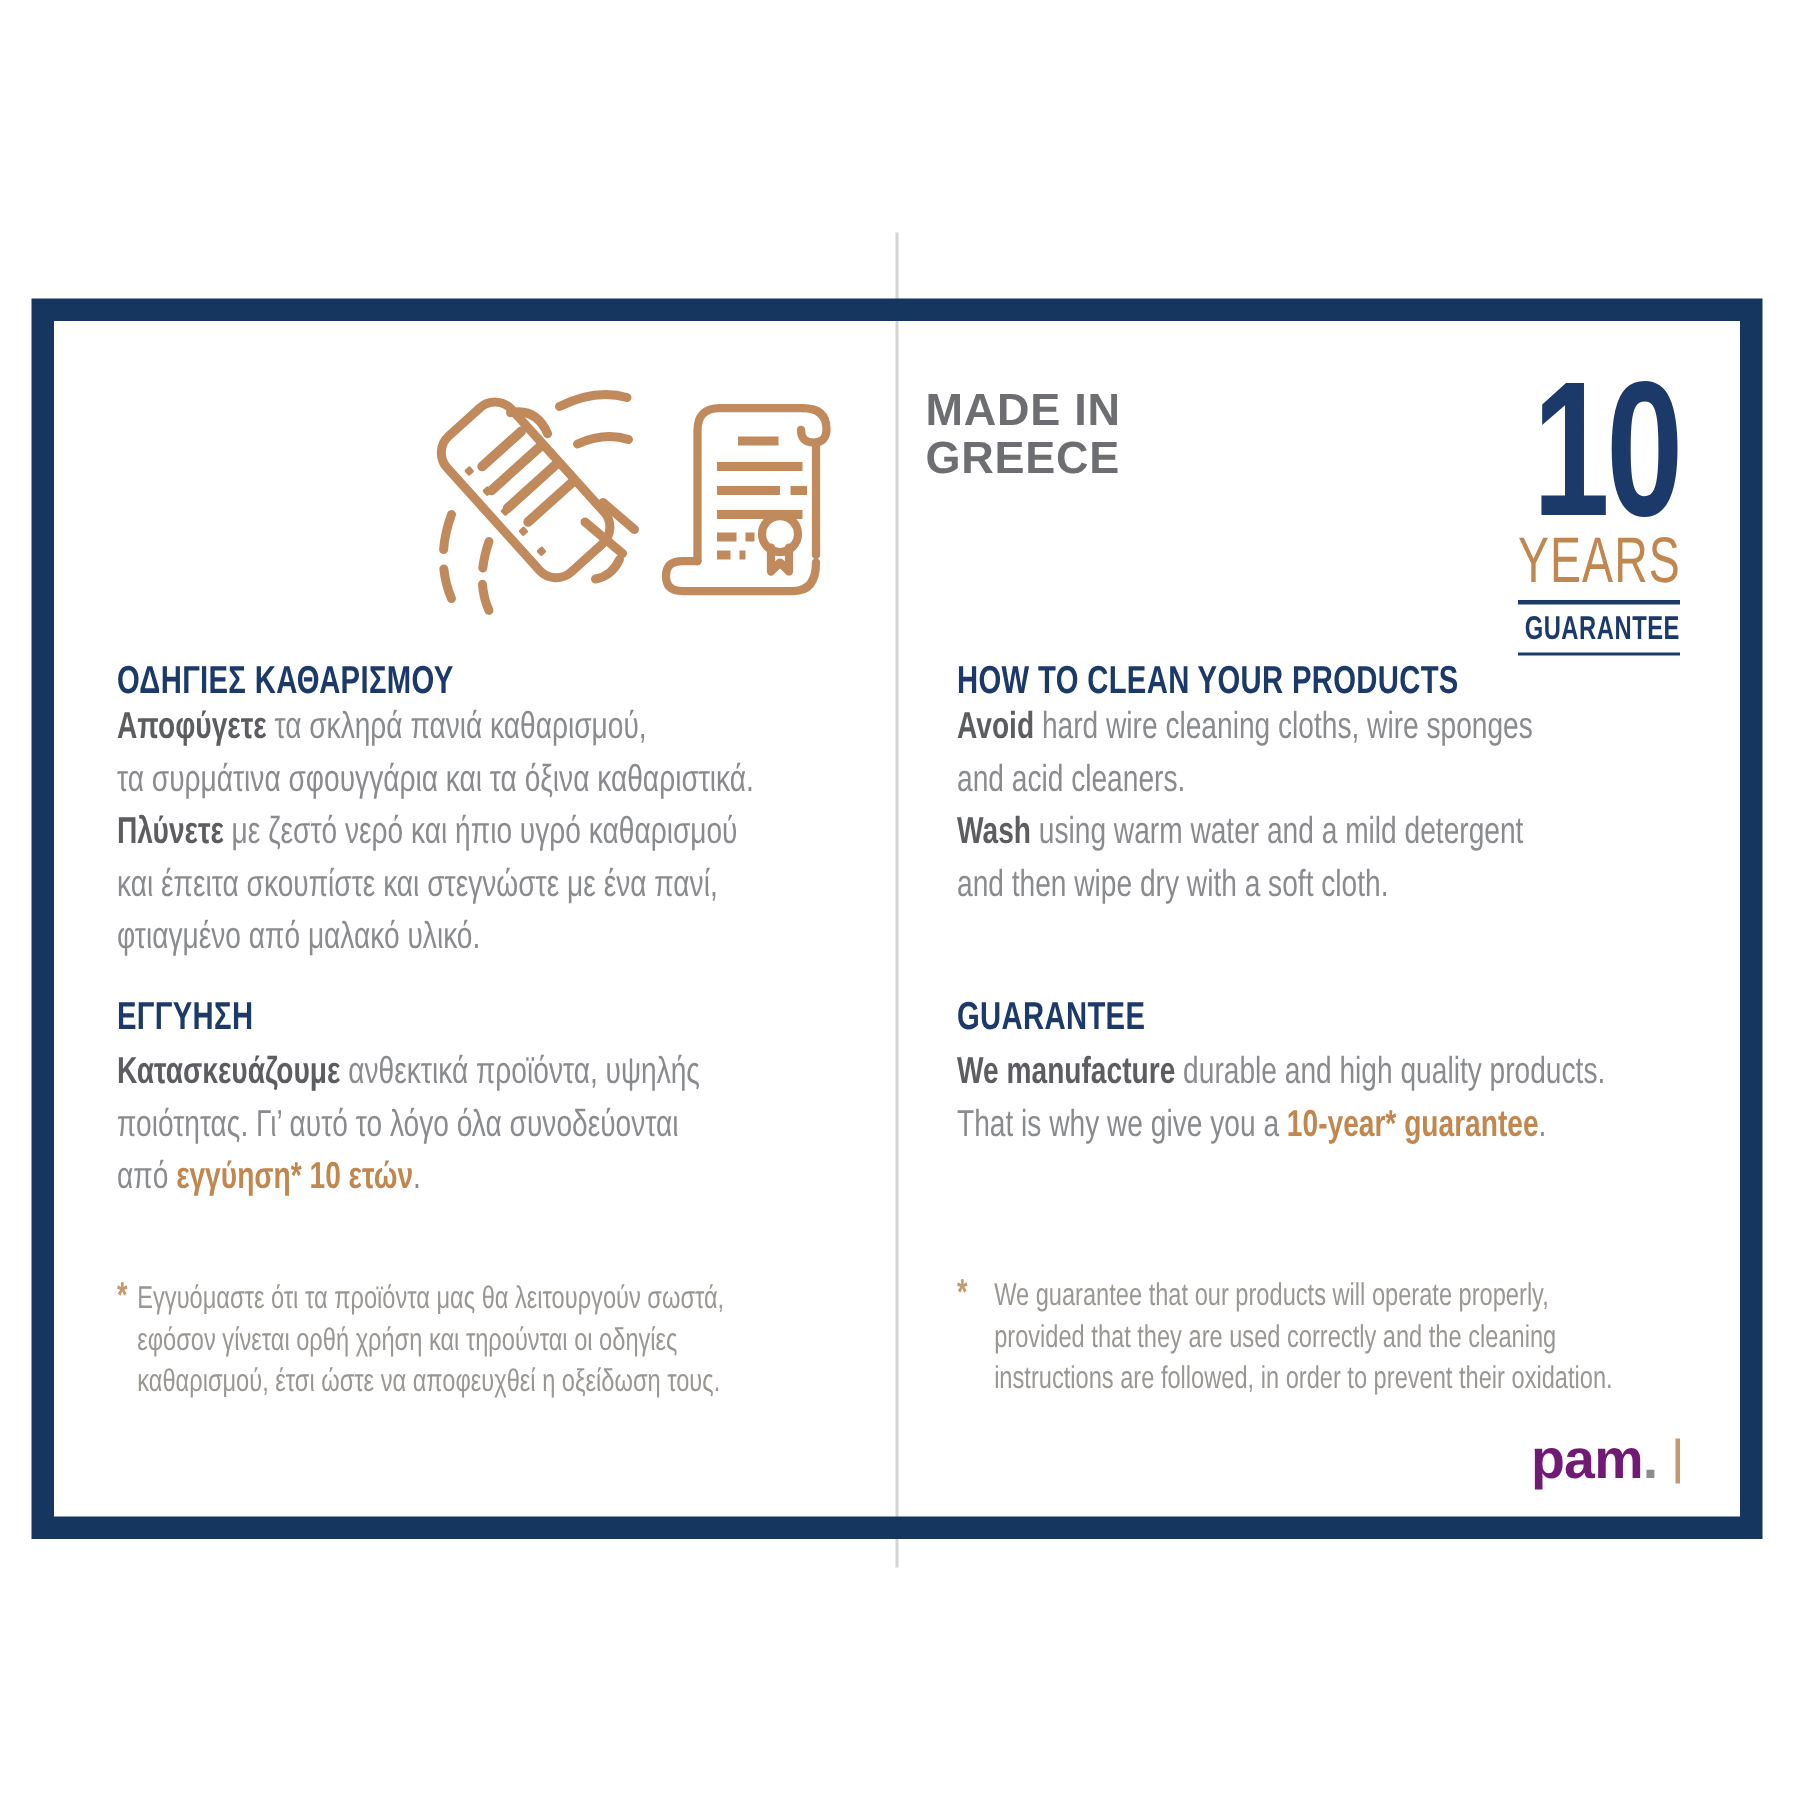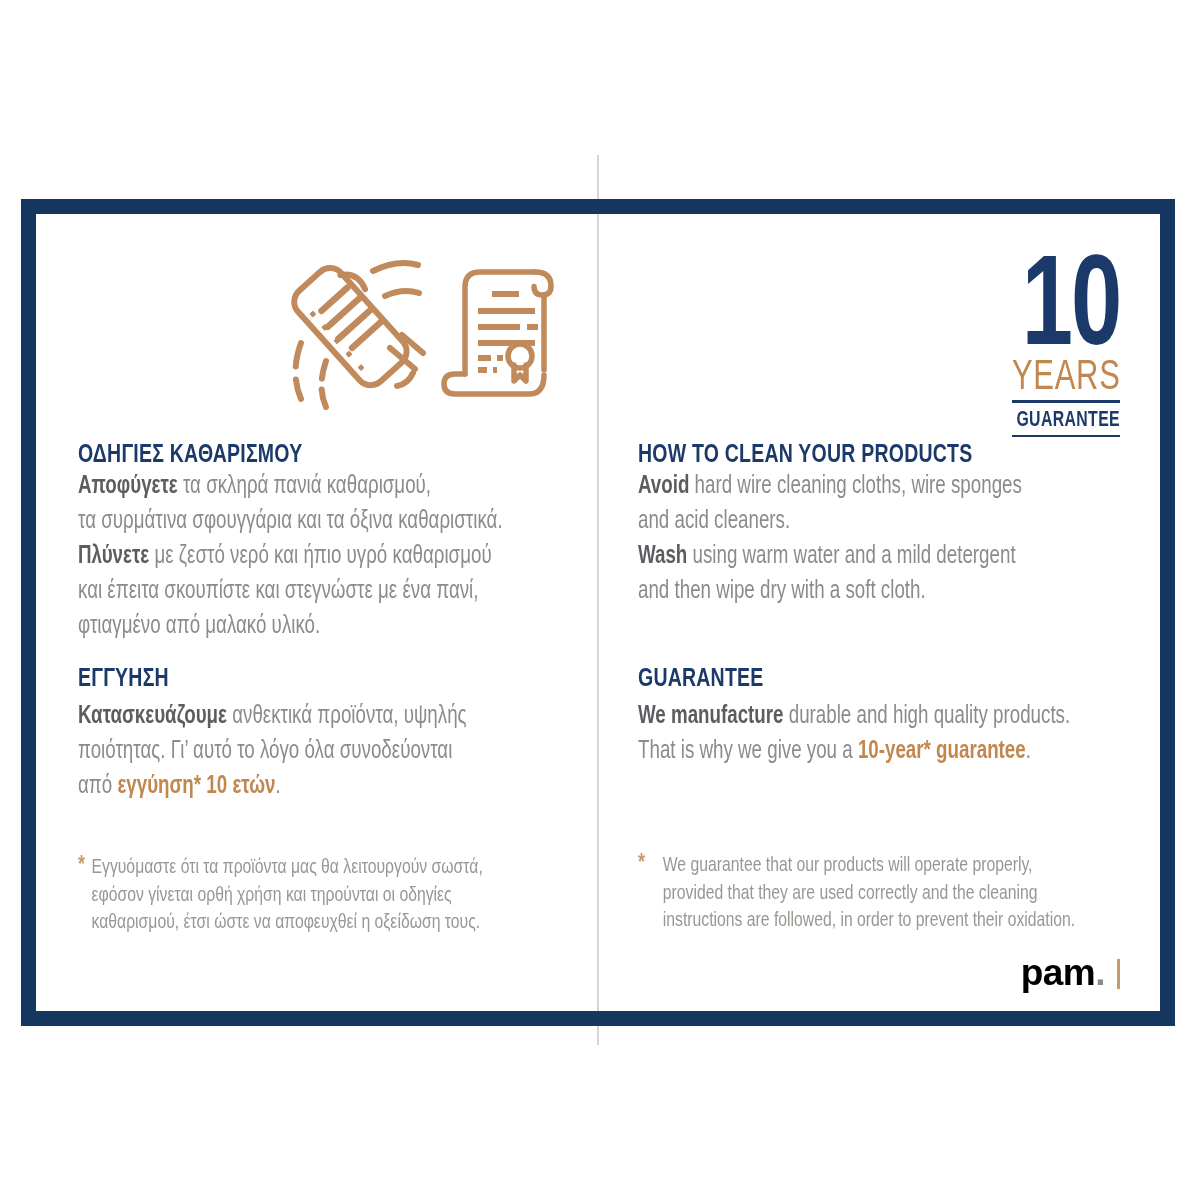--- a/index.html
+++ b/index.html
@@ -66,21 +66,21 @@
   .fn-right{margin-top:83px;}
   .fn-marker{position:absolute;left:0;top:-2px;color:#c49a6e;font-size:24px;font-weight:bold;}
   .fn-text-l{margin-left:18px;}
   .fn-text-r{margin-left:33px;}
   
   .brand{
     position:absolute;left:950px;top:953px;width:170px;
     text-align:right;font-size:37px;font-weight:bold;line-height:40px;
     letter-spacing:-.5px;
   }
-  .brand .pam{color:#000000;}
+  .brand .pam{color:#701a75;}
   .brand .dot{color:#8a8c8f;}
   .brand .bar{
     display:inline-block;width:3px;height:30px;background:#c49a6e;
     margin-left:12px;vertical-align:-4px;
   }
   svg{display:block;}
 </style>
 </head>
 <body>
 
@@ -137,20 +137,24 @@
           <line x1="65" y1="104" x2="71" y2="104"></line>
           <line x1="46" y1="116" x2="55" y2="116"></line>
           <line x1="61" y1="116" x2="65" y2="116"></line>
         </g>
         <circle cx="88" cy="102" r="12"></circle>
         <path d="M82 111 v16 l6 -6 l6 6 v-16"></path>
       </g>
     </svg>
   </span>
 
+  <div class="made-in">
+    <div>MADE IN</div>
+    <div>GREECE</div>
+  </div>
 
   <div class="badge">
     <div class="num">10</div>
     <div class="years">YEARS</div>
     <div class="rule"></div>
     <div class="guar">GUARANTEE</div>
     <div class="rule2"></div>
   </div>
 
   <div class="col col-left">

